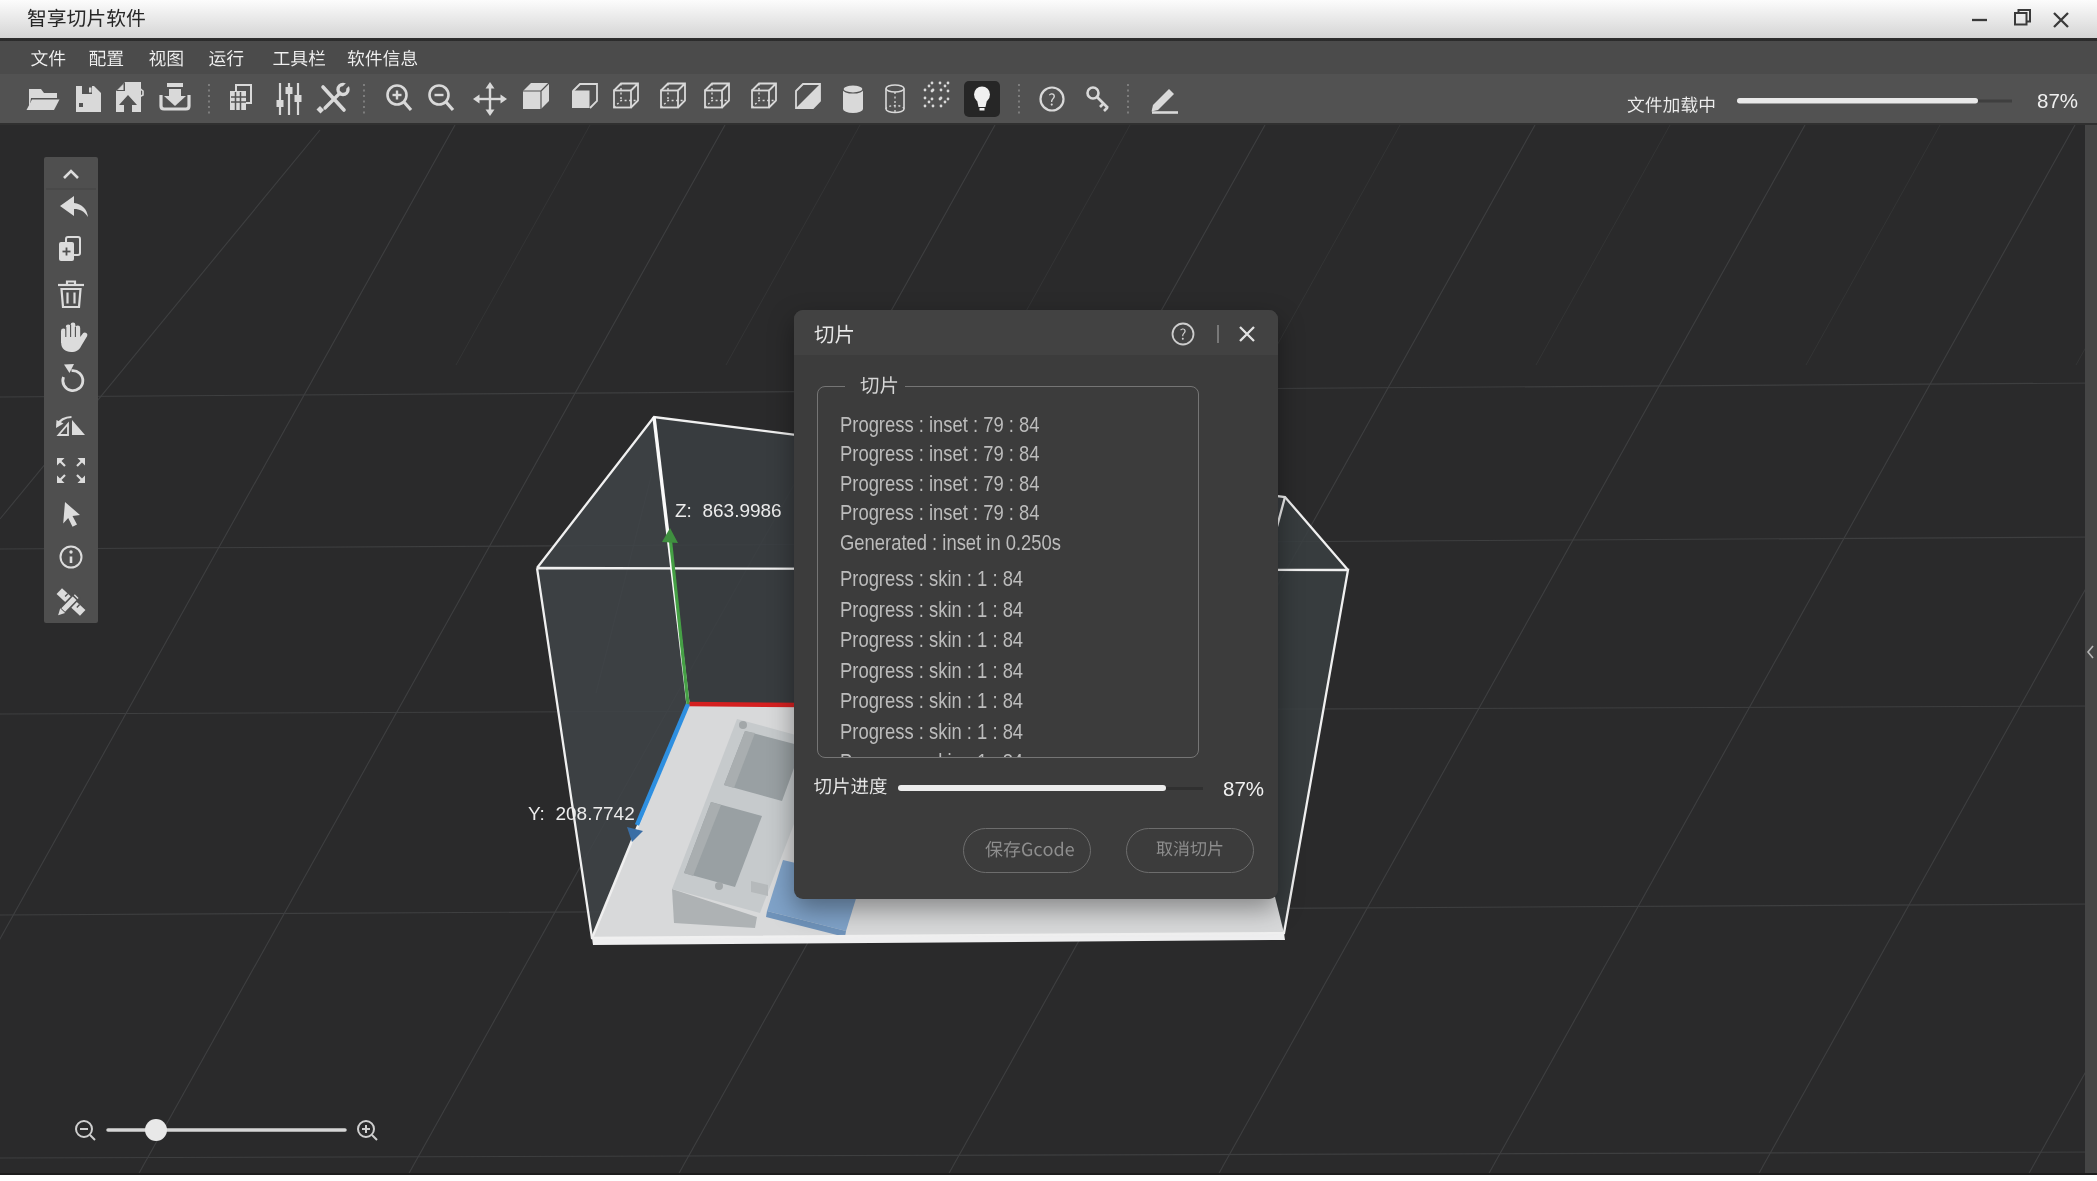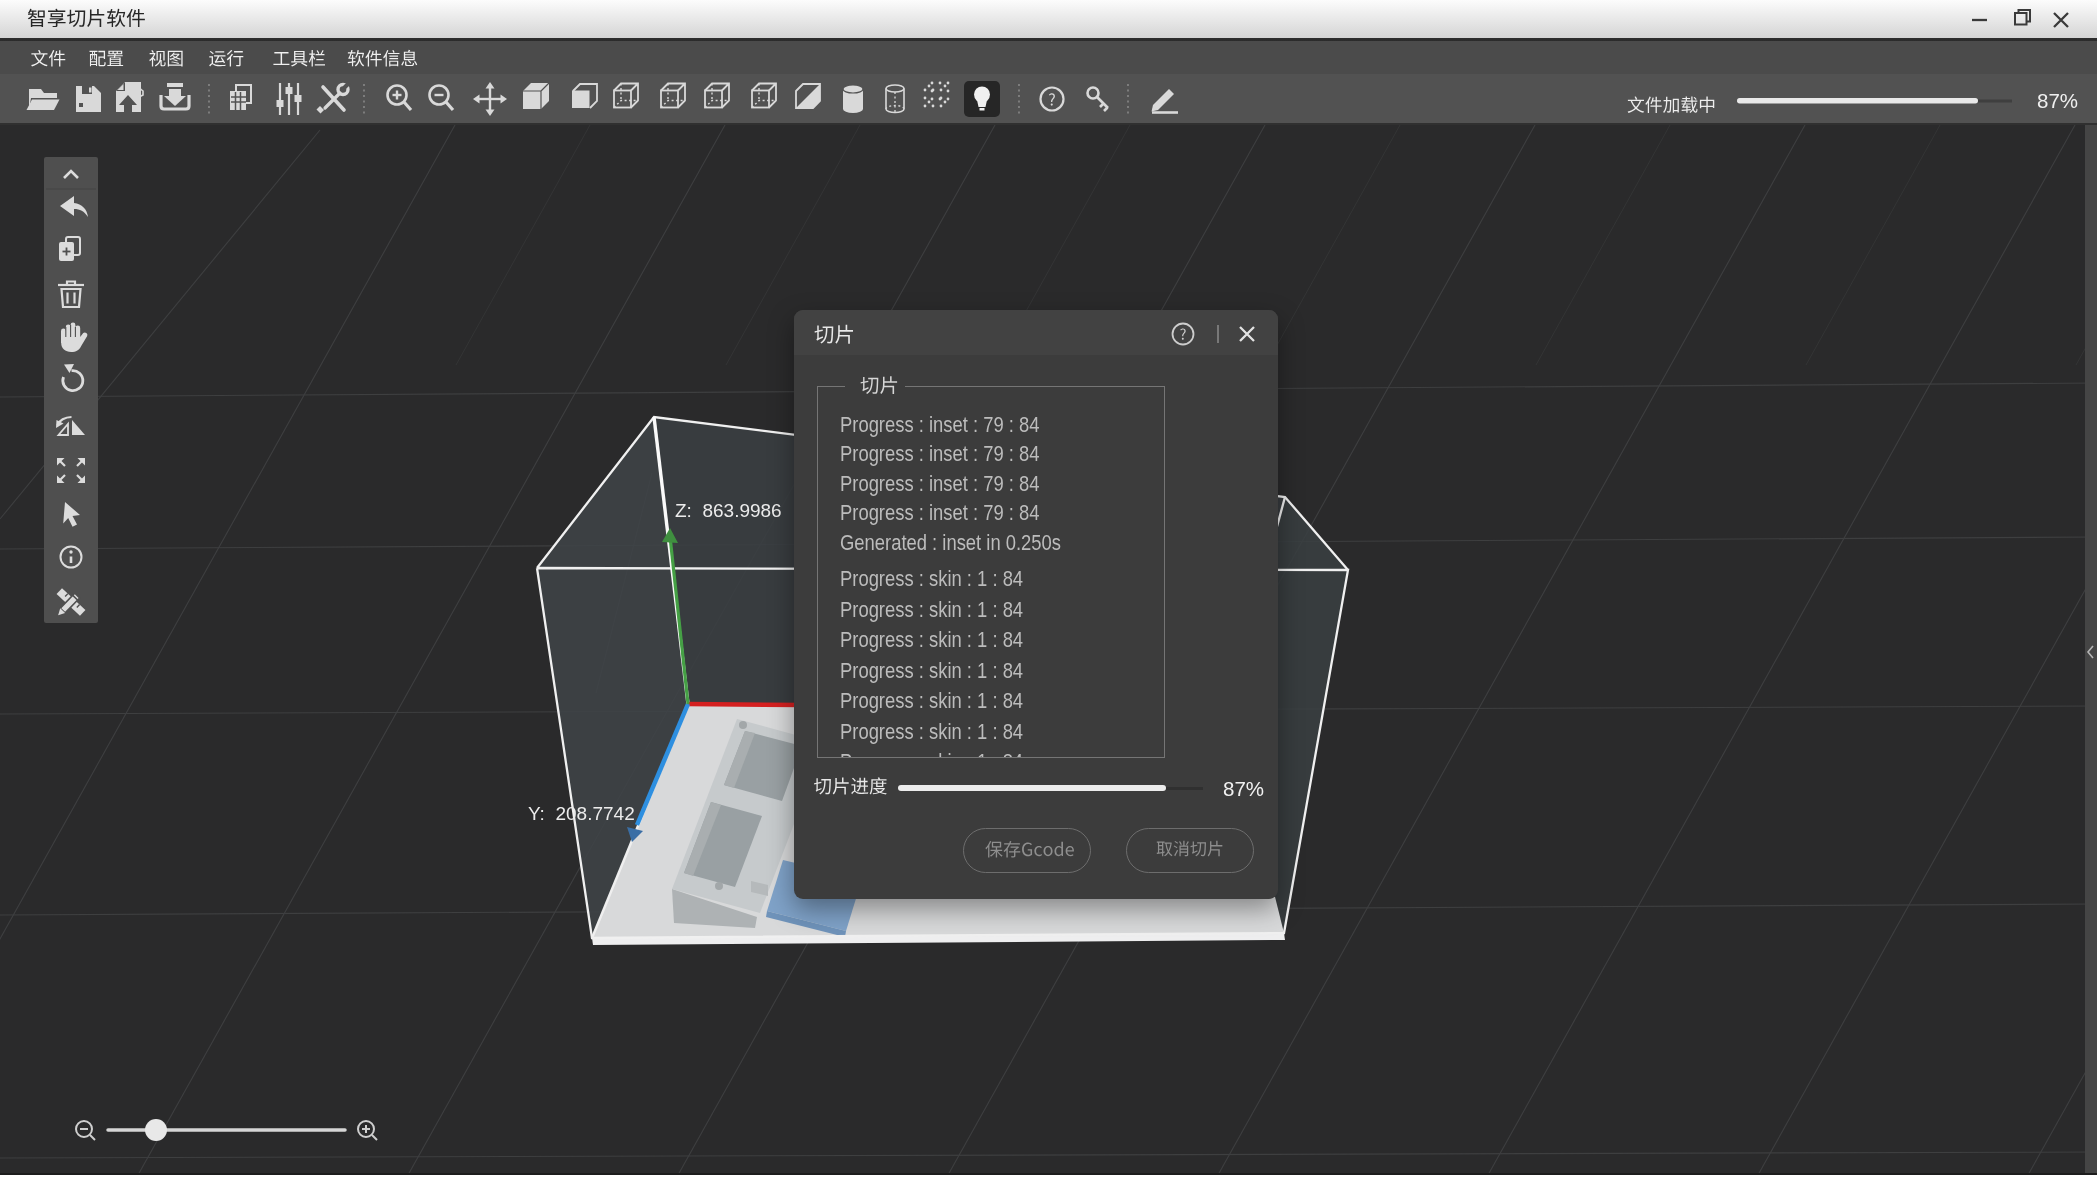--- a/index.html
+++ b/index.html
@@ -6,21 +6,21 @@
 .wb{position:absolute;right:0;top:0}
 #menubar{position:absolute;left:0;top:41px;width:2097px;height:33px;background:#4b4b4b}
 #toolbar{position:absolute;left:0;top:74px;width:2097px;height:51px;background:#525252;border-bottom:2px solid #303030}
 .tb{position:absolute;left:0;top:0}
 #viewport{position:absolute;left:0;top:125px;width:2097px;height:1050px;background:#2a2a2b}
 #leftbar{position:absolute;left:44px;top:157px;width:54px;height:466px;background:#4f4f4f;border-radius:2px}
 #botline{position:absolute;left:0;top:1173px;width:2097px;height:2px;background:#1d1d1d}
 #botwhite{position:absolute;left:0;top:1175px;width:2097px;height:6px;background:#ffffff}
 #dialog{position:absolute;left:794px;top:310px;width:484px;height:589px;background:#3c3c3c;border-radius:9px;box-shadow:0 10px 26px rgba(0,0,0,.38)}
 #dlghead{position:absolute;left:0;top:0;width:484px;height:45px;background:#424242;border-radius:9px 9px 0 0}
-#grpbox{position:absolute;left:23px;top:76px;width:348px;height:372px;border:1px solid #757575;border-radius:0;overflow:hidden}
+#grpbox{position:absolute;left:23px;top:76px;width:382px;height:372px;border:1px solid #757575;border-radius:8px;overflow:hidden}
 #grplbl{position:absolute;left:51px;top:66px;width:60px;height:20px;background:#3c3c3c}
 .ll{position:absolute;left:22px;font-size:21.5px;line-height:24px;color:#bcbcbc;transform:scale(0.856,1);transform-origin:0 50%;white-space:pre}
 #thumb{position:absolute;left:429px;top:4px;width:7px;height:40px;background:#787878;border-radius:3.5px}
 #slidef{position:absolute;left:104px;top:475px;width:268px;height:6px;border-radius:3px;background:#ececec}
 #slidee{position:absolute;left:372px;top:476.5px;width:37px;height:3.5px;background:#303030}
 #pct{position:absolute;left:429px;top:466px;line-height:26px;font-size:20.5px;color:#f1f1f1}
 .btn{position:absolute;top:518px;width:128px;height:45px;border:1.5px solid #6d6d6d;border-radius:22.5px}
 #btn1{left:169px}
 #btn2{left:332px}
 .ov{position:absolute;left:0;top:0;z-index:50;pointer-events:none}

